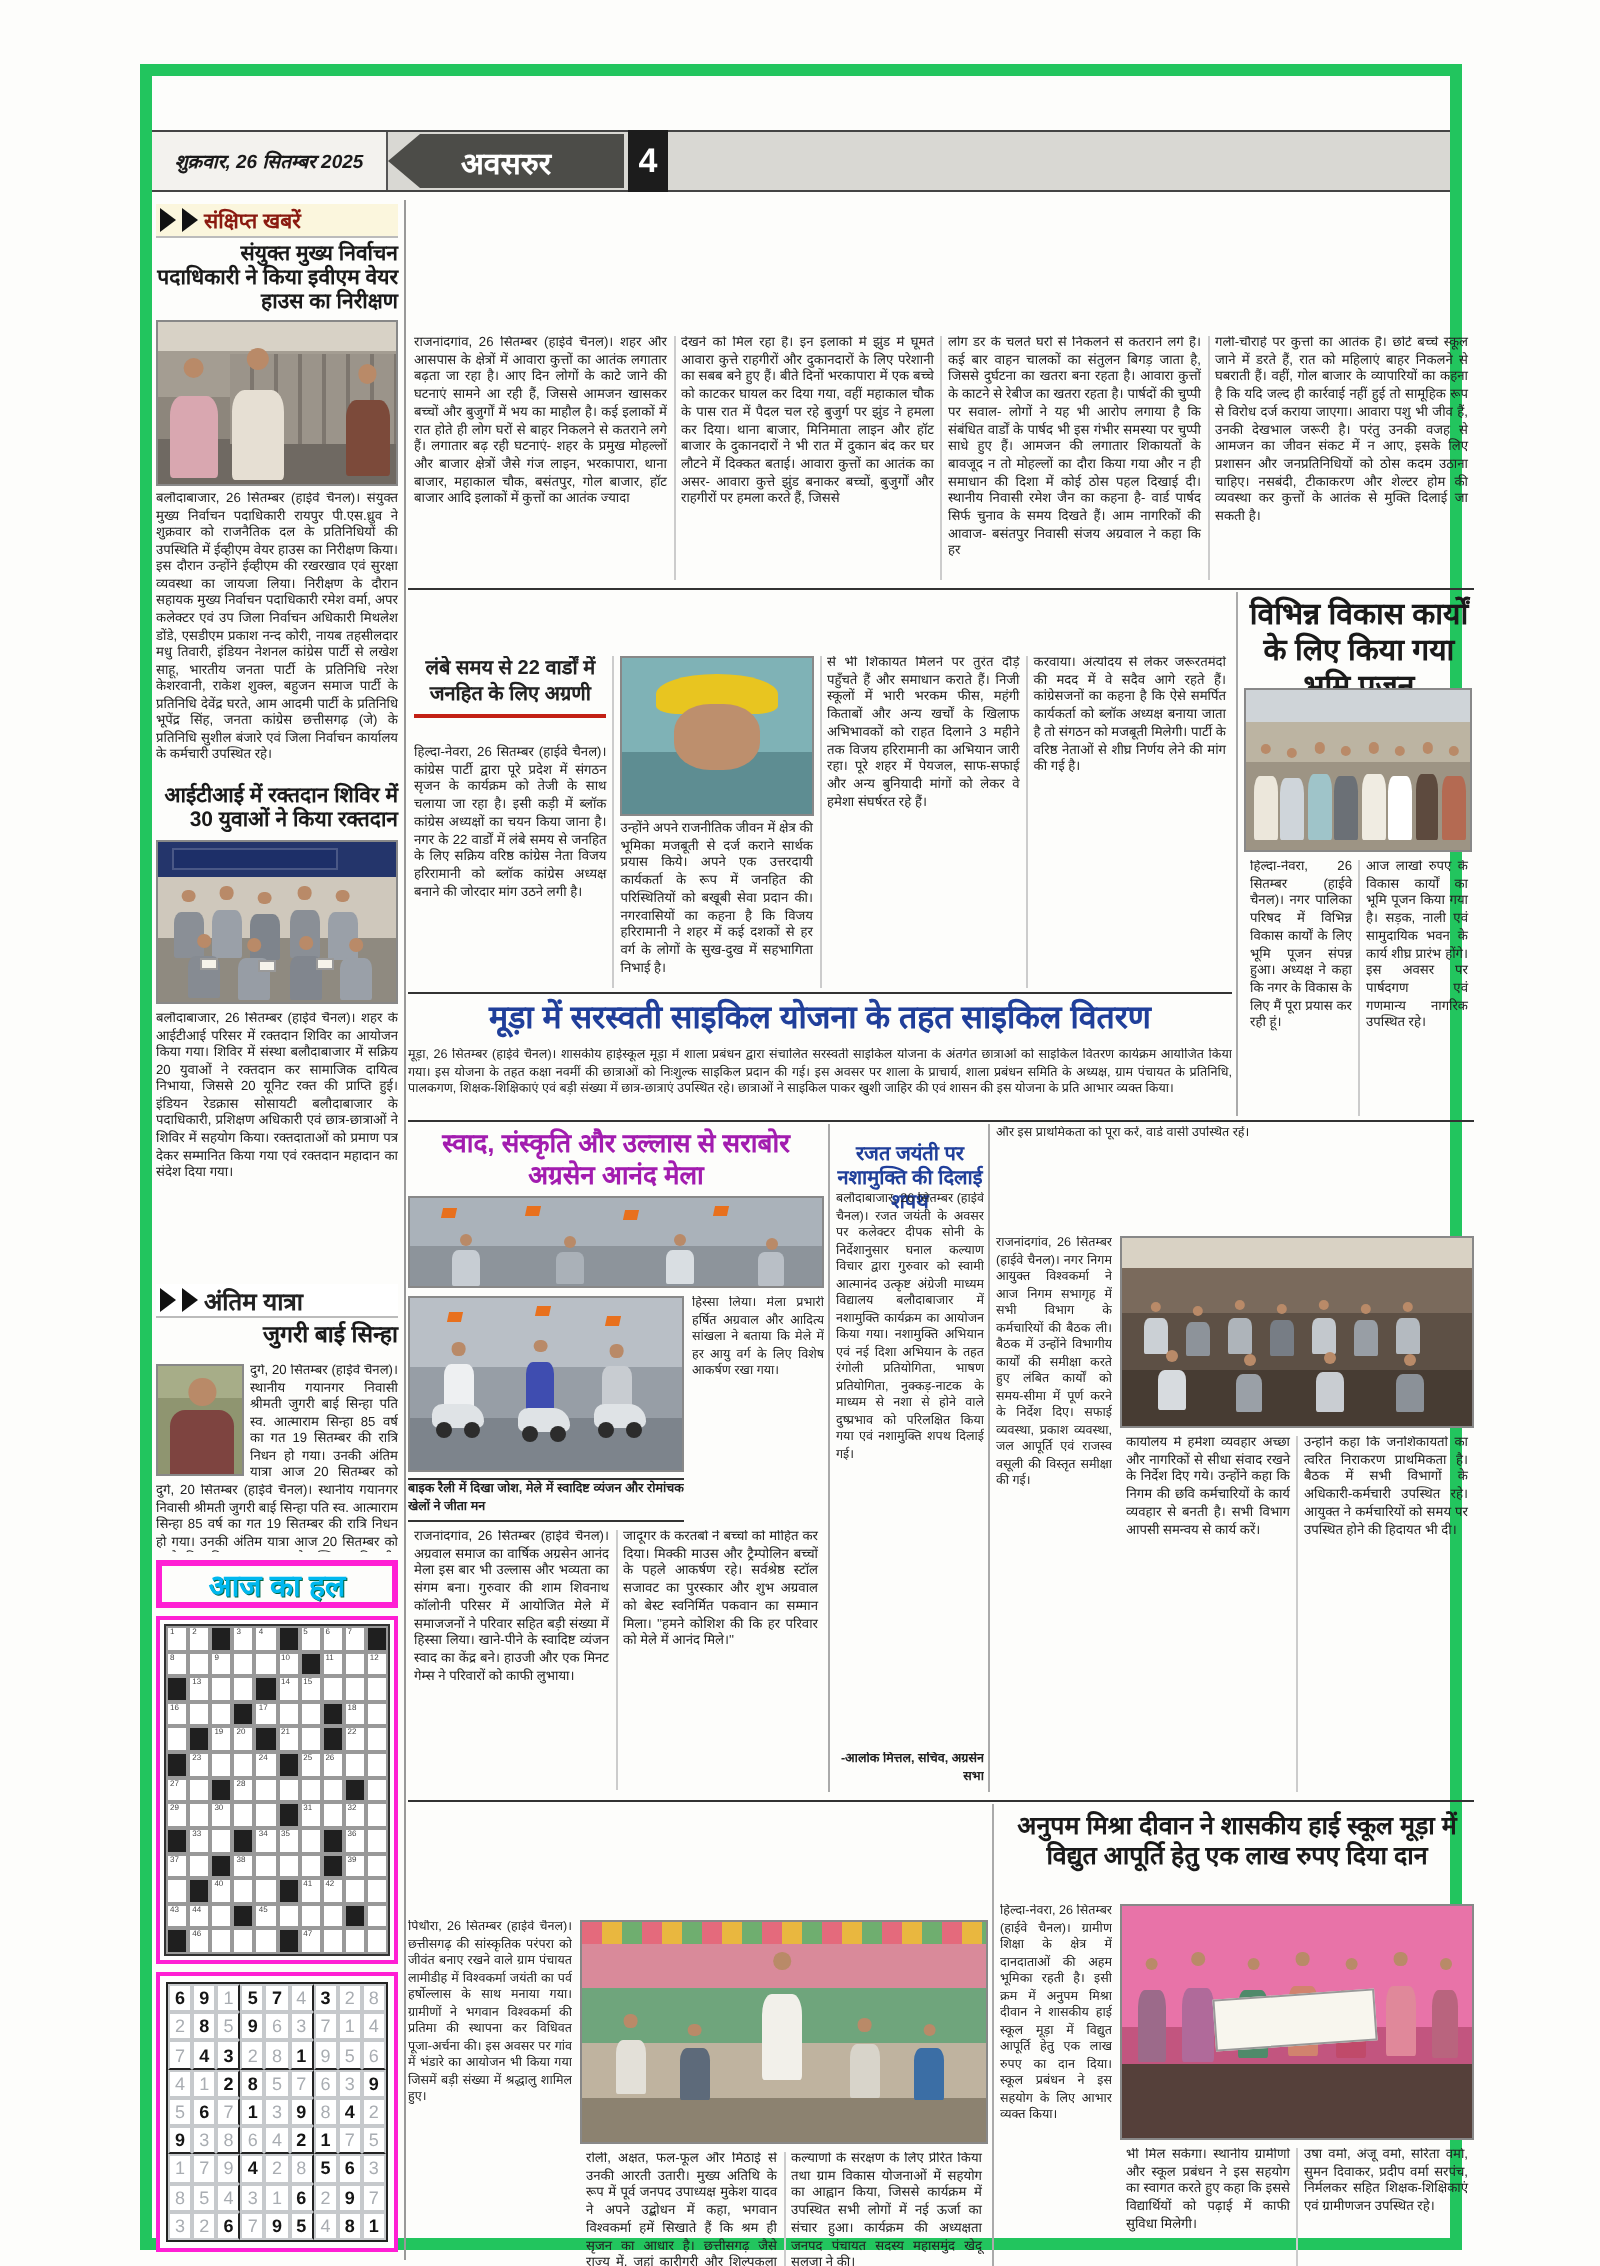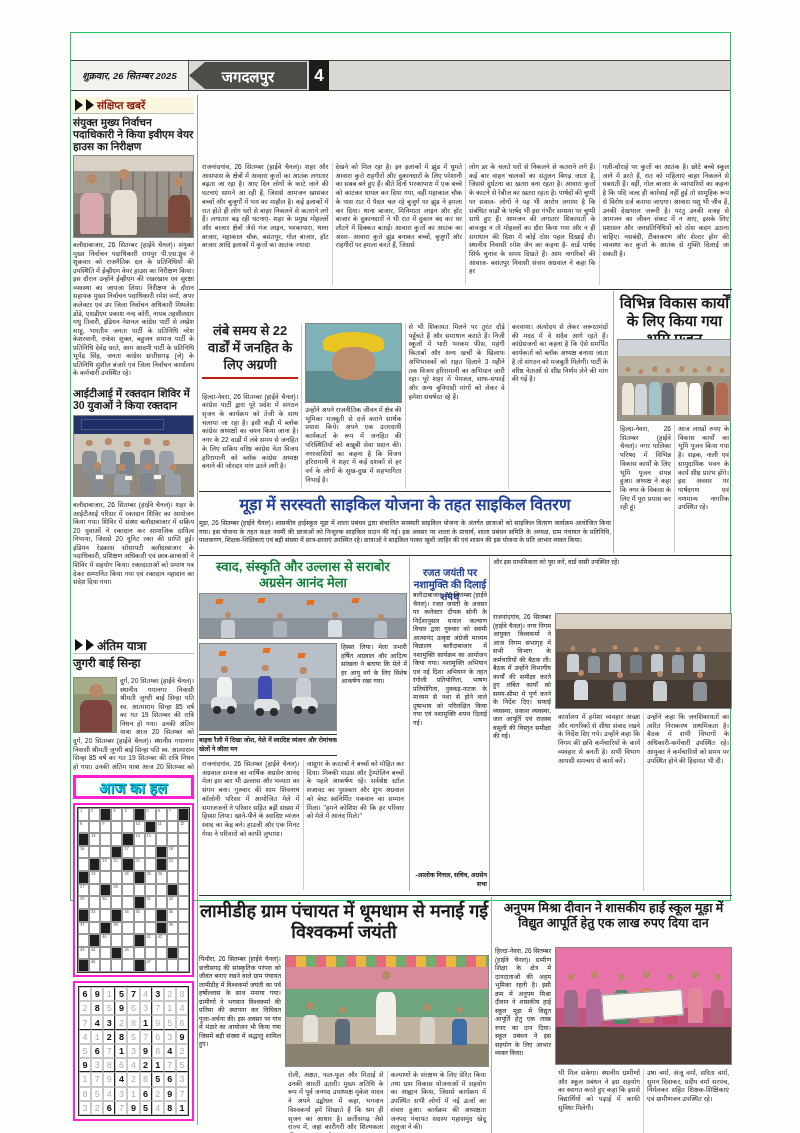--- a/index.html
+++ b/index.html
@@ -1,33 +1,33 @@
 <!DOCTYPE html>
 <html><head>
 <meta charset="utf-8">
 <style>
   html,body{margin:0;padding:0;background:#e9e8e4;}
   *{box-sizing:border-box;}
   body{font-family:"Liberation Sans","DejaVu Sans",sans-serif;color:#1a1a1a;}
   .canvas{position:relative;width:800px;height:1133px;background:#fdfdfb;margin:0 auto;overflow:hidden;}
-  .page{position:absolute;left:70px;top:32px;width:661px;height:869px;background:#fdfdfb;border:1px solid #22c55e;}
+  .page{position:absolute;left:70px;top:32px;width:661px;height:1093px;background:#fdfdfb;border:6px solid #22c55e;}
 
   
   .masthead{position:absolute;left:0;top:27px;width:100%;height:31px;background:#d9d8d3;border-top:1px solid #444;border-bottom:1px solid #444;display:flex;align-items:center;}
   .mh-date{width:118px;height:100%;background:#f3f2ee;border-right:1px solid #555;display:flex;align-items:center;justify-content:center;font-weight:bold;font-size:9.5px;font-style:italic;}
   .mh-title{flex:1;text-align:center;font-size:21px;font-weight:bold;letter-spacing:1px;}
   .mh-ed{position:relative;width:118px;height:27px;margin-right:2px;background:#4c4c48;color:#fff;clip-path:polygon(0 50%,16px 0,100% 0,100% 100%,16px 100%);display:flex;align-items:center;justify-content:center;font-weight:bold;font-size:15px;}
   .mh-page{width:20px;height:31px;background:#1c1c1c;color:#fff;display:flex;align-items:center;justify-content:center;font-weight:bold;font-size:17px;}
 
   
   .sidebar{position:absolute;left:0;top:62px;width:127px;height:1030px;border-right:1px solid #999;padding:0 2px;}
   .sb-brief{position:absolute;left:2px;top:2px;width:121px;height:17px;background:#fbf6dd;display:flex;align-items:center;gap:3px;padding-left:2px;border-bottom:1px solid #bbb;}
   .chev{width:0;height:0;border-top:6px solid transparent;border-bottom:6px solid transparent;border-left:8px solid #111;}
   .sb-brief span{font-weight:bold;font-size:10.5px;color:#8a1a10;}
-  .sb-h{position:absolute;left:2px;width:121px;text-align:left;font-weight:bold;font-size:10.5px;line-height:1.15;}
+  .sb-h{position:absolute;left:2px;width:121px;text-align:right;font-weight:bold;font-size:10.5px;line-height:1.15;}
   .sb-body{position:absolute;left:2px;width:121px;font-size:6.6px;line-height:1.3;text-align:justify;overflow:hidden;color:#222;}
   .photo{position:absolute;overflow:hidden;border:1px solid #888;}
   .p{position:absolute;}
   .p::before{content:"";position:absolute;left:50%;transform:translateX(-50%);top:0;width:40%;aspect-ratio:1/1;border-radius:50%;background:#b98a68;}
   .p::after{content:"";position:absolute;top:32%;left:4%;right:4%;bottom:0;border-radius:24% 24% 6% 6%;background:var(--c,#888);}
 
   .ph-evm{background:linear-gradient(180deg,#d8d2c6 0 18%,#a49d92 18% 46%,#8d867c 46% 72%,#6f6962 72%);}
   .ph-evm .rack{position:absolute;background:repeating-linear-gradient(90deg,#9b948a 0 10px,#7d766e 10px 12px);}
   .ph-blood{background:linear-gradient(180deg,#24356b 0 22%,#cfc8bc 22% 60%,#8f8a80 60%);}
   .banner{position:absolute;left:6%;top:4%;width:70%;height:14%;background:#1d2f68;border:1px solid #fff3;}
@@ -66,36 +66,36 @@
   .main{position:absolute;left:128px;top:62px;width:533px;height:1030px;}
   .headline-xl{position:absolute;left:0;top:30px;width:100%;text-align:center;font-size:24px;font-weight:bold;line-height:1.1;}
   .cols{position:absolute;display:flex;}
   .col{font-size:6.6px;line-height:1.32;text-align:justify;overflow:hidden;color:#222;}
   .col + .col{border-left:1px solid #ccc;}
   .cols .col{padding:0 3px;flex:1;}
   .hr{position:absolute;left:0;width:100%;border-top:1px solid #333;}
   .vr{position:absolute;border-left:1px solid #aaa;}
 
   .hl-b{position:absolute;text-align:center;font-weight:bold;font-size:19px;line-height:1.15;}
-  .subbox{font-weight:bold;font-size:13px;text-align:center;line-height:1.3;border-bottom:2px solid #c32014;padding-bottom:3px;margin-bottom:14px;}
+  .subbox{font-weight:bold;font-size:10px;text-align:center;line-height:1.3;border-bottom:2px solid #c32014;padding-bottom:3px;margin-bottom:14px;}
   .hl-c{position:absolute;text-align:center;font-weight:bold;font-size:15px;line-height:1.2;}
   .hl-blue{color:#203f9a;}
-  .hl-red{color:#15803d;}
+  .hl-red{color:#a21caf;}
   .smallblock{position:absolute;font-size:6.3px;line-height:1.35;text-align:justify;overflow:hidden;color:#222;}
   .attrib{font-weight:bold;text-align:right;display:block;margin-top:2px;}
 </style>
 </head>
 <body>
 
 <div class="canvas">
   <div class="page">
 
     <div class="masthead">
       <div class="mh-date">शुक्रवार, 26 सितम्बर 2025</div>
-      <div class="mh-ed">जगदलपुर</div>
+      <div class="mh-ed">अवसरुर</div>
       <div class="mh-page">4</div>
     </div>
 
     <div class="sidebar">
       <div class="sb-brief">
         <span class="chev"></span>
         <span class="chev"></span>
         <span>संक्षिप्त खबरें</span>
       </div>
 
@@ -561,21 +561,20 @@
         <i class="p" style="left:55%;top:61%;width:15px;height:30px;--c:#c9cdd2"></i>
         <i class="p" style="left:78%;top:62%;width:15px;height:29px;--c:#8b9198"></i>
       </div>
       <div class="cols" style="left:356px;top:618px;width:177px;height:178px">
         <div class="col">कार्यालय में हमेशा व्यवहार अच्छा और नागरिकों से सीधा संवाद रखने के निर्देश दिए गये। उन्होंने कहा कि निगम की छवि कर्मचारियों के कार्य व्यवहार से बनती है। सभी विभाग आपसी समन्वय से कार्य करें।</div>
         <div class="col">उन्होंने कहा कि जनशिकायतों का त्वरित निराकरण प्राथमिकता है। बैठक में सभी विभागों के अधिकारी-कर्मचारी उपस्थित रहे। आयुक्त ने कर्मचारियों को समय पर उपस्थित होने की हिदायत भी दी।</div>
       </div>
 
       <div class="hr" style="top:800px"></div>
 
-      <div class="hl-b" style="left:0;top:806px;width:290px;font-size:18px">लामीडीह ग्राम पंचायत में धूमधाम से मनाई गई विश्वकर्मा जयंती</div>
       <div class="smallblock" style="left:0;top:860px;width:82px;height:170px">पिथौरा, 26 सितम्बर (हाईवे चैनल)। छत्तीसगढ़ की सांस्कृतिक परंपरा को जीवंत बनाए रखने वाले ग्राम पंचायत लामीडीह में विश्वकर्मा जयंती का पर्व हर्षोल्लास के साथ मनाया गया। ग्रामीणों ने भगवान विश्वकर्मा की प्रतिमा की स्थापना कर विधिवत पूजा-अर्चना की। इस अवसर पर गांव में भंडारे का आयोजन भी किया गया जिसमें बड़ी संख्या में श्रद्धालु शामिल हुए।</div>
       <div class="photo ph-vjs" style="left:86px;top:860px;width:204px;height:112px">
         <i class="p" style="left:44%;top:14%;width:22px;height:64px;--c:#f2f0ea"></i>
         <i class="p" style="left:8%;top:42%;width:16px;height:40px;--c:#e3e0d8"></i>
         <i class="p" style="left:24%;top:46%;width:16px;height:38px;--c:#5d6a7a"></i>
         <i class="p" style="left:66%;top:44%;width:16px;height:40px;--c:#d8d4ca"></i>
         <i class="p" style="left:82%;top:46%;width:16px;height:38px;--c:#3b6ea5"></i>
         <span style="position:absolute;left:0;top:0;width:100%;height:10%;background:repeating-linear-gradient(90deg,#e46a7c 0 10px,#e9b73f 10px 20px,#6fae6f 20px 30px)"></span>
       </div>
       <div class="cols" style="left:86px;top:976px;width:204px;height:116px">

